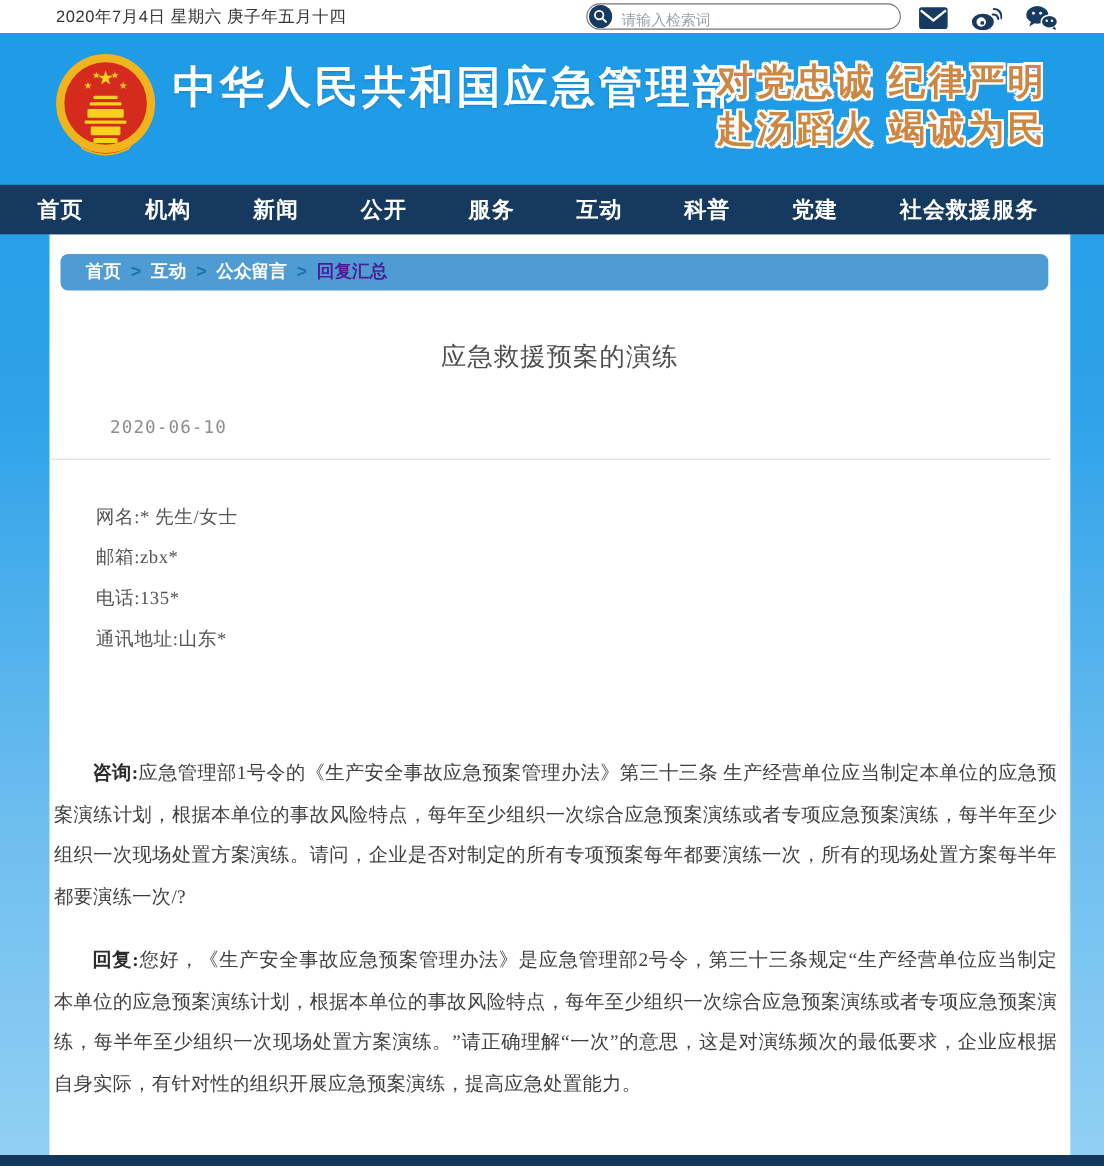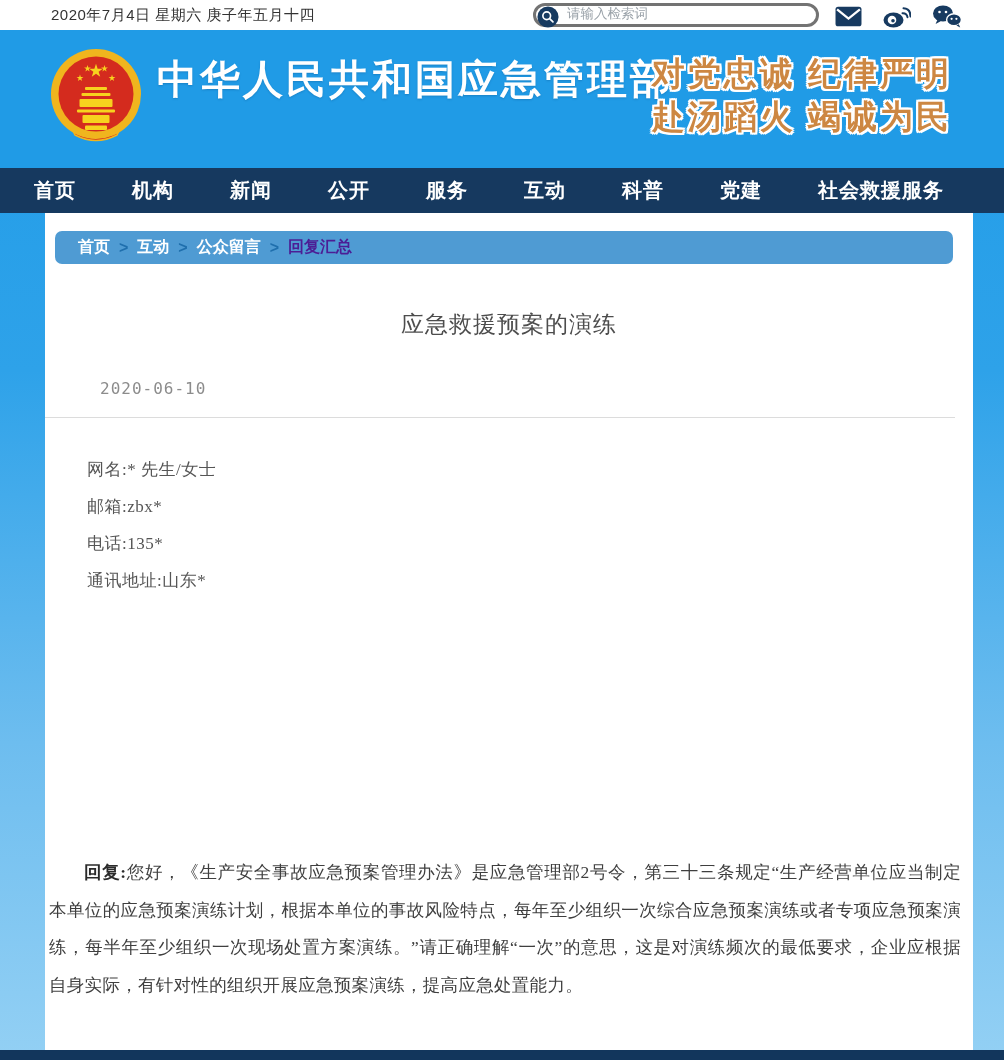--- a/index.html
+++ b/index.html
@@ -15,22 +15,22 @@
   .topbar {
     position:absolute; top:0; left:0; width:1004px; height:30px;
     background:#ffffff; z-index:5;
   }
   .topbar-date {
     position:absolute; left:51px; top:6px;
     font-size:15px; color:#333; letter-spacing:0.5px;
   }
   .search-box {
     position:absolute; left:533px; top:3px; width:286px; height:24px;
-    background:#fff; border:3px solid #737373; border-radius:13px;
-    display:flex; align-items:flex-start;
+    background:#fff; border:1px solid #737373; border-radius:13px;
+    display:flex; align-items:flex-end;
   }
   .search-glyph { width:22px; height:22px; margin-left:1px; flex:0 0 auto; cursor:pointer; }
   .search-input {
     border:none; outline:none; background:transparent;
     font-size:13.5px; color:#444; margin-left:8px; width:230px;
     font-family:"Liberation Sans", sans-serif;
   }
   .search-input::placeholder { color:#9aa2a9; }
   .topbar-icons {
     position:absolute; right:42px; top:4px;
@@ -231,18 +231,19 @@
 
   <div class="divider"></div>
 
   <div class="fields">
     <div>网名:* 先生/女士</div>
     <div>邮箱:zbx*</div>
     <div>电话:135*</div>
     <div>通讯地址:山东*</div>
   </div>
 
+  <p class="paragraph para-inquiry"><span class="para-label">咨询:</span><span>应急管理部1号令的《生产安全事故应急预案管理办法》第三十三条 生产经营单位应当制定本单位的应急预案演练计划，根据本单位的事故风险特点，每年至少组织一次综合应急预案演练或者专项应急预案演练，每半年至少组织一次现场处置方案演练。请问，企业是否对制定的所有专项预案每年都要演练一次，所有的现场处置方案每半年都要演练一次/?</span></p>
 
   <p class="paragraph para-reply"><span class="para-label">回复:</span><span>您好，《生产安全事故应急预案管理办法》是应急管理部2号令，第三十三条规定“生产经营单位应当制定本单位的应急预案演练计划，根据本单位的事故风险特点，每年至少组织一次综合应急预案演练或者专项应急预案演练，每半年至少组织一次现场处置方案演练。”请正确理解“一次”的意思，这是对演练频次的最低要求，企业应根据自身实际，有针对性的组织开展应急预案演练，提高应急处置能力。</span></p>
 
 </div>
 
 <div class="footer-strip"></div>
 
 </body></html>

